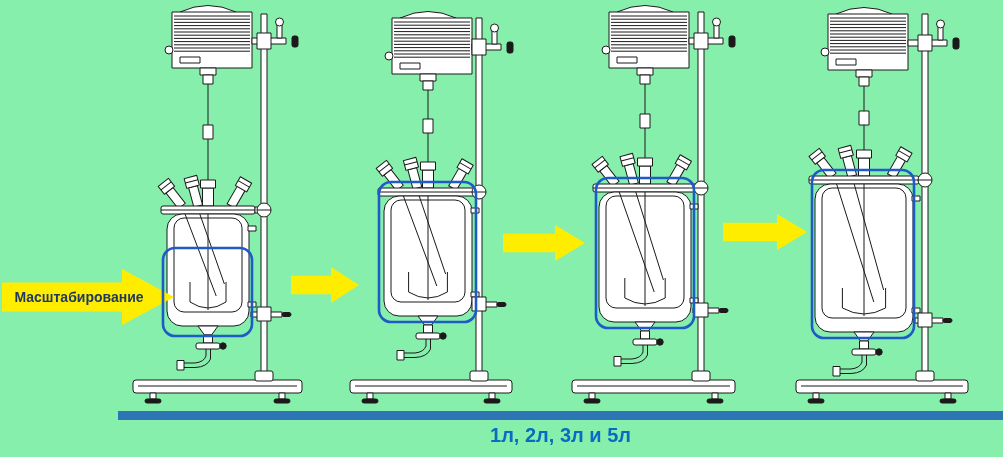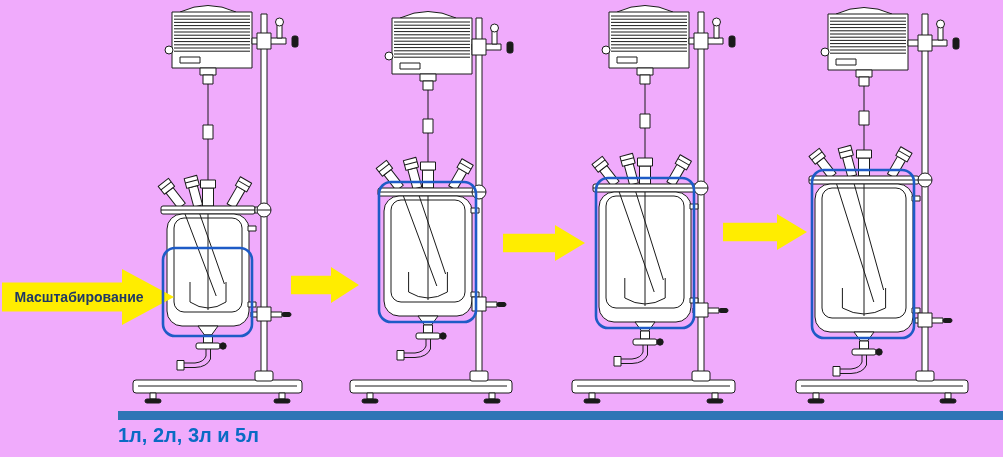--- a/index.html
+++ b/index.html
@@ -3,21 +3,21 @@
 <meta charset="utf-8">
 <style>
   * { box-sizing: border-box; }
   html, body { margin: 0; padding: 0; background: #ffffff; }
   body { font-family: "Liberation Sans", sans-serif; }
 
   .canvas {
     position: relative;
     width: 1003px;
     height: 457px;
-    background: #f0abfc;
+    background: #86efac;
     overflow: hidden;
   }
 
   svg.diagram { position: absolute; left: 0; top: 0; }
 
   
   .art * { stroke: var(--ink, #1a1a1a); stroke-width: 1; fill: none; stroke-linejoin: round; }
   .art .w { fill: #ffffff; }
   .art .d { fill: var(--ink, #1a1a1a); }
 
@@ -43,20 +43,21 @@
     width: 885px;
     height: 9px;
     background: var(--bar, #2e75b6);
   }
 
   .caption {
     position: absolute;
     left: 118px;
     top: 424px;
     width: 885px;
+    text-align: center;
     font-weight: bold;
     font-size: 20px;
     color: var(--cap, #0a6bc4);
   }
 </style>
 </head>
 <body>
 
 <div class="canvas">
   <svg id="diagram-svg" class="diagram" width="1003" height="457" viewBox="0 0 1003 457" xmlns="http://www.w3.org/2000/svg">

